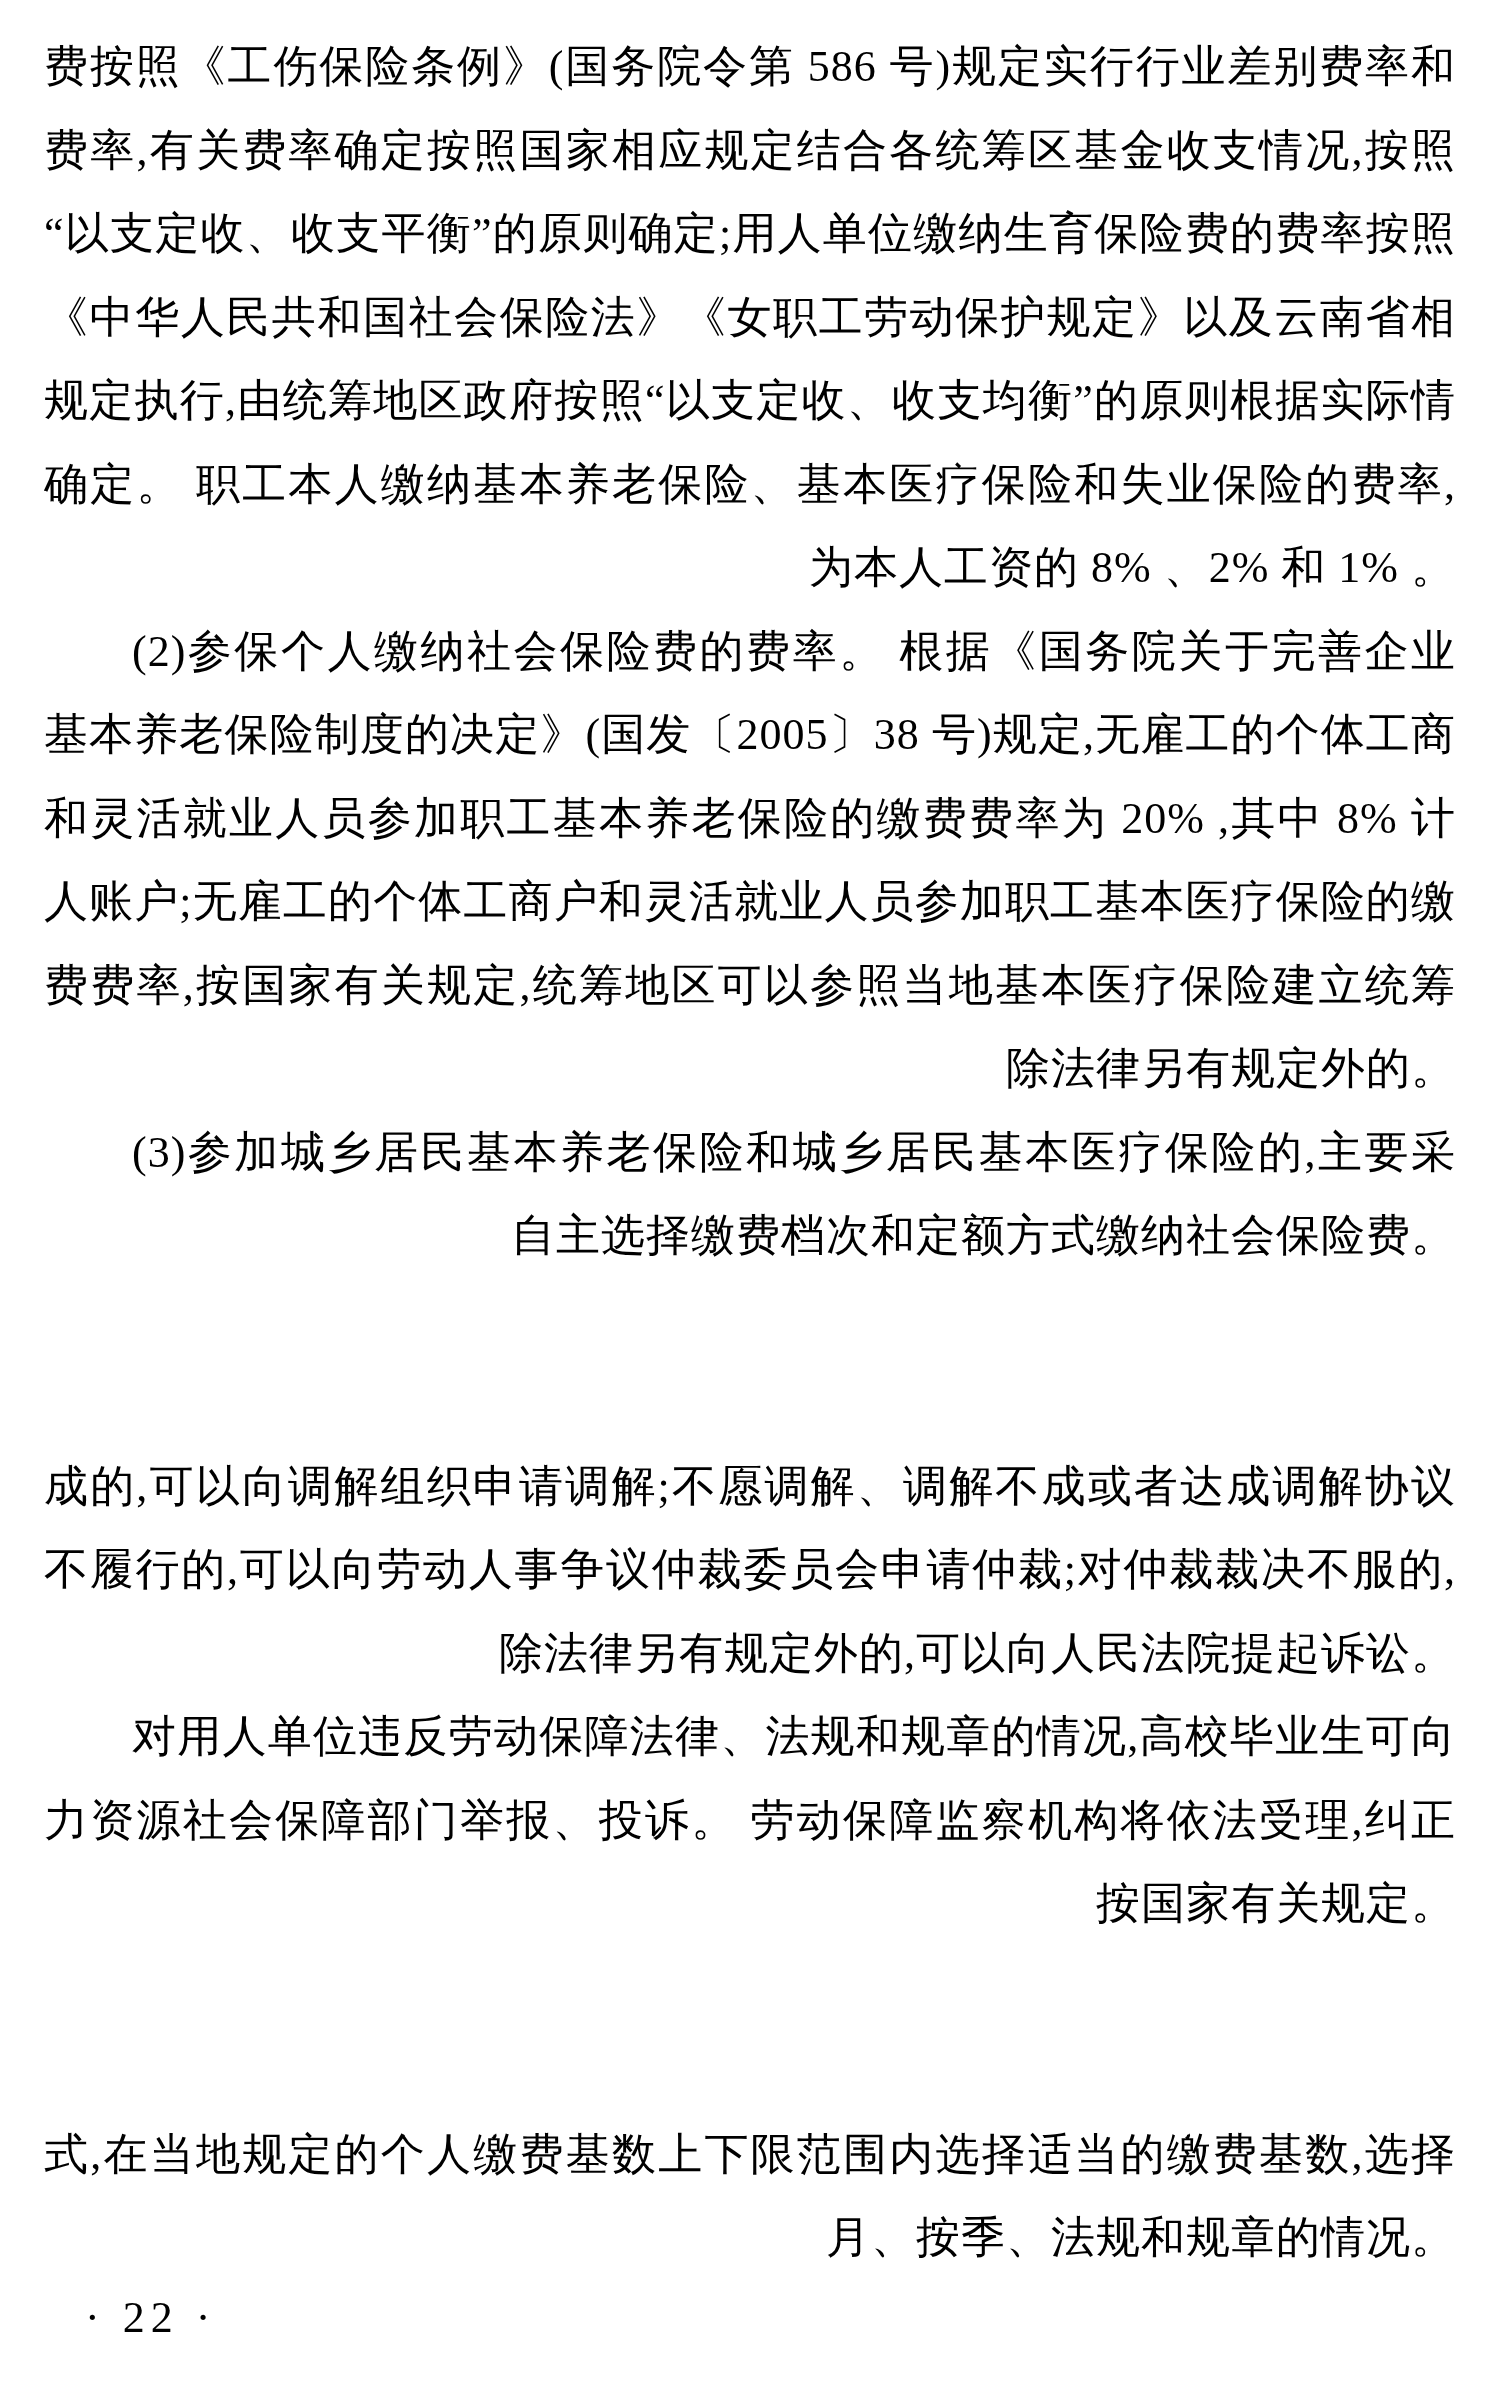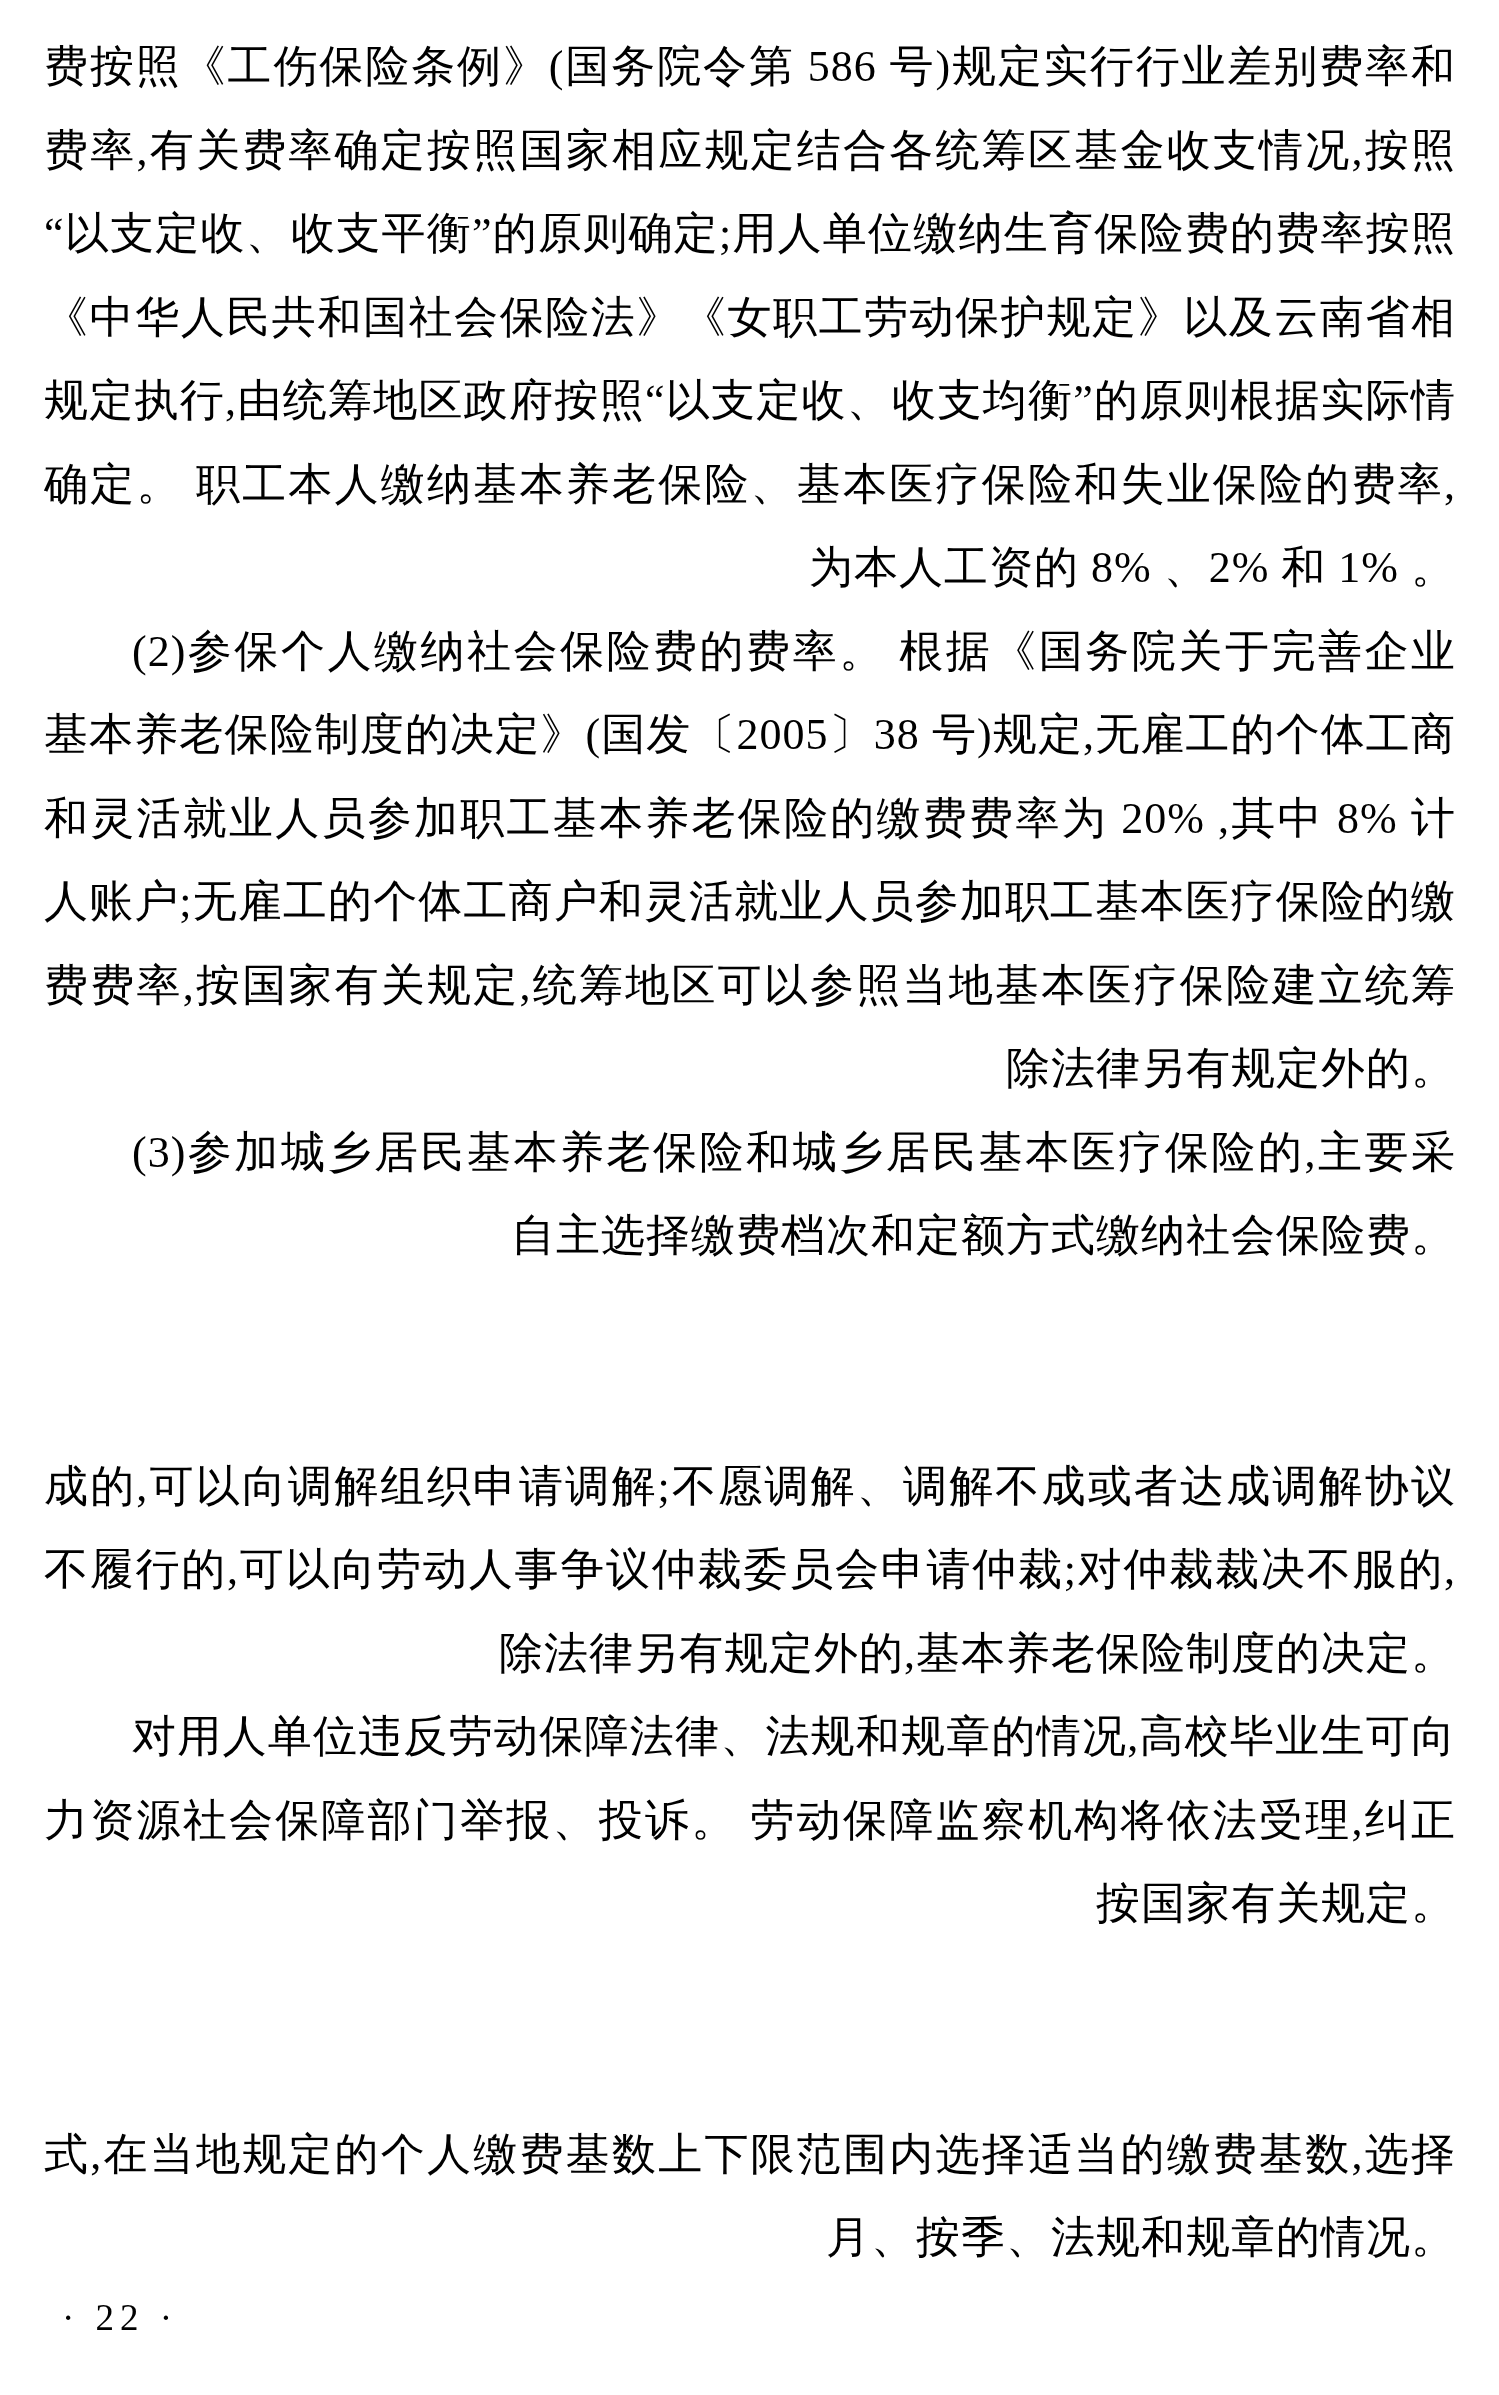--- a/index.html
+++ b/index.html
@@ -28,25 +28,25 @@
     white-space: pre-wrap;
   }
   .j {
     text-align: justify;
     text-align-last: justify;
     text-justify: inter-character;
   }
   .ind { text-indent: 88px; }
   .footer {
     position: absolute;
-    left: 62px;
+    left: 85px;
     top: 2283px;
     height: 70px;
     line-height: 70px;
-    font-size: 37px;
+    font-size: 44px;
     letter-spacing: 6px;
     text-align: center;
   }
 </style>
 </head>
 <body>
 
 <div class="page">
   <div class="textblock">
 
@@ -70,21 +70,21 @@
 
     <div class="line ind">
       
     </div>
 
     <div class="line j ind">
       
     </div>
     <div class="line j">成的,可以向调解组织申请调解;不愿调解、调解不成或者达成调解协议后</div>
     <div class="line j">不履行的,可以向劳动人事争议仲裁委员会申请仲裁;对仲裁裁决不服的,</div>
-    <div class="line">除法律另有规定外的,基本养老保险制度的决定。</div>
+    <div class="line">除法律另有规定外的,可以向人民法院提起诉讼。</div>
 
     <div class="line j ind">对用人单位违反劳动保障法律、法规和规章的情况,高校毕业生可向人</div>
     <div class="line j">力资源社会保障部门举报、投诉。 劳动保障监察机构将依法受理,纠正和查</div>
     <div class="line">按国家有关规定。</div>
 
     <div class="line ind">
       
     </div>
 
     <div class="line j ind">

